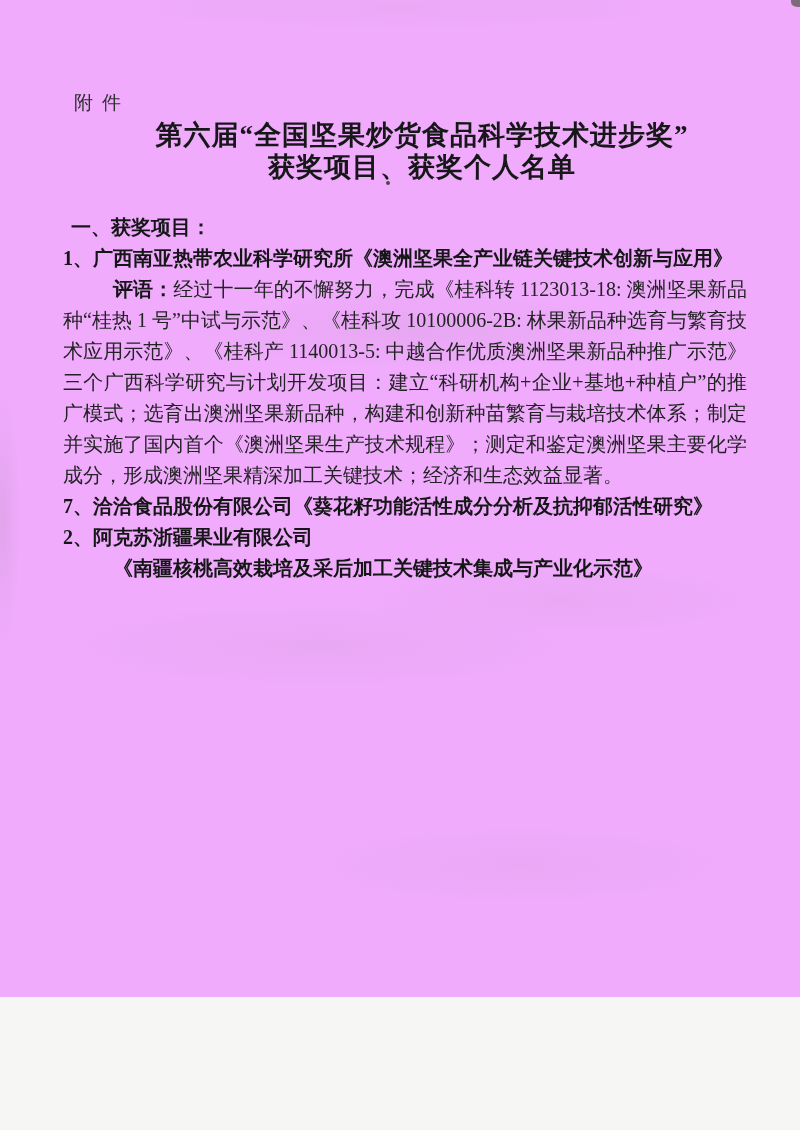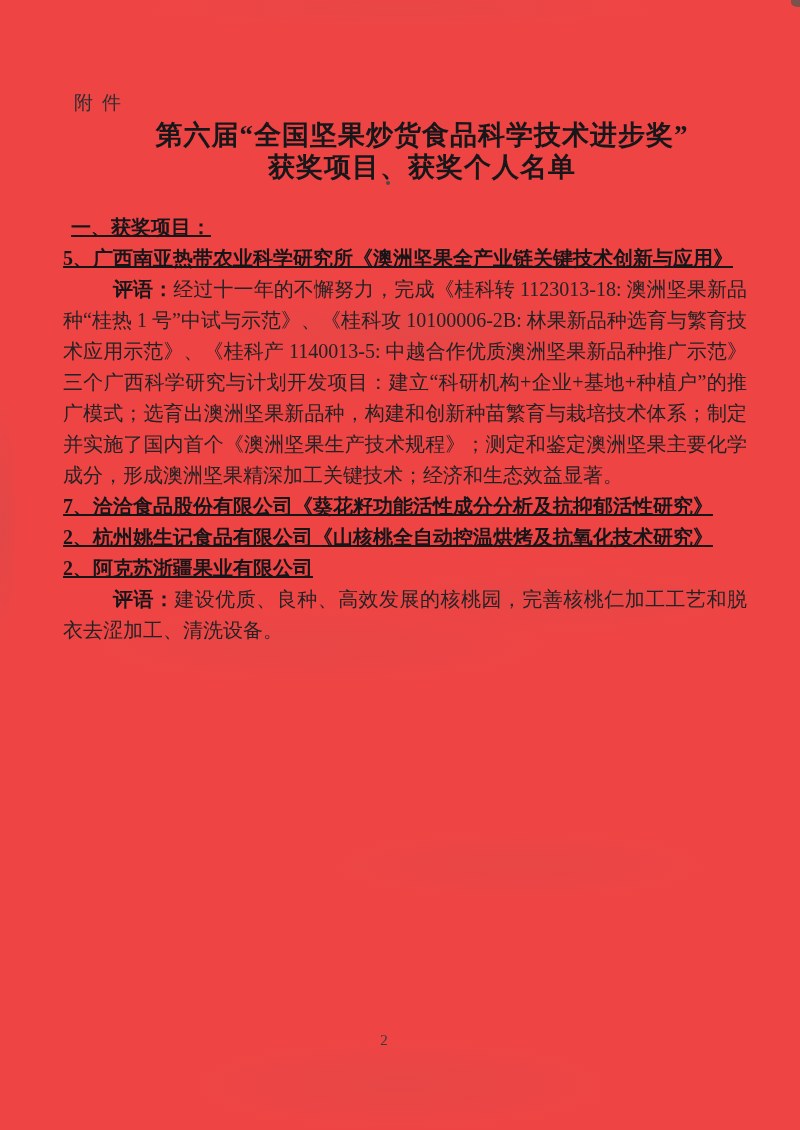--- a/index.html
+++ b/index.html
@@ -5,22 +5,22 @@
   * { margin: 0; padding: 0; box-sizing: border-box; }
   html, body { width: 800px; }
   body {
     height: 1130px;
     background: #f6f6f4;
     font-family: "Liberation Serif", "DejaVu Serif", serif;
   }
   .page {
     position: relative;
     width: 800px;
-    height: 1130px;
-    background: #ef4444;
+    height: 997px;
+    background: #f0abfc;
     overflow: hidden;
     color: #232325;
   }
   
   .scan-texture {
     position: absolute;
     inset: 0;
     pointer-events: none;
     background:
       radial-gradient(ellipse 320px 55px at 420px 330px, rgba(110,110,105,0.07), transparent 70%),
@@ -69,21 +69,21 @@
     position: absolute;
     top: 212px; left: 63px;
     width: 684px;
     font-size: 20px;
     line-height: 31px;
     text-align: justify;
     word-break: break-all;
   }
   .content p { margin: 0; }
   .b { font-weight: 700; color: #161619; }
-  .hleft { text-align: left; text-decoration: underline; }
+  .hleft { text-align: left; }
   .m8 { padding-left: 8px; }
   .para { text-indent: 50px; }
   .indent { text-indent: 50px; }
   .page-number {
     position: absolute;
     top: 1030px; left: -16px;
     width: 800px;
     text-align: center;
     font-size: 15px;
     line-height: 20px;
@@ -106,33 +106,32 @@
   </h1>
 
   <div class="ink-dot"></div>
 
   <div class="content">
 
     <p class="b hleft m8">一、获奖项目：</p>
 
 
 
-    <p class="b hleft">5、广西南亚热带农业科学研究所《澳洲坚果全产业链关键技术创新与应用》</p>
+    <p class="b hleft">1、广西南亚热带农业科学研究所《澳洲坚果全产业链关键技术创新与应用》</p>
 
     <p class="para"><span class="b">评语：</span><span>经过十一年的不懈努力，完成《桂科转 1123013-18: 澳洲坚果新品种“桂热 1 号”中试与示范》、《桂科攻 10100006-2B: 林果新品种选育与繁育技术应用示范》、《桂科产 1140013-5: 中越合作优质澳洲坚果新品种推广示范》三个广西科学研究与计划开发项目：建立“科研机构+企业+基地+种植户”的推广模式；选育出澳洲坚果新品种，构建和创新种苗繁育与栽培技术体系；制定并实施了国内首个《澳洲坚果生产技术规程》；测定和鉴定澳洲坚果主要化学成分，形成澳洲坚果精深加工关键技术；经济和生态效益显著。</span></p>
 
 
     <p class="b hleft">7、洽洽食品股份有限公司《葵花籽功能活性成分分析及抗抑郁活性研究》</p>
 
 
-    <p class="b hleft">2、杭州姚生记食品有限公司《山核桃全自动控温烘烤及抗氧化技术研究》</p>
 
 
     <p class="b hleft">2、阿克苏浙疆果业有限公司</p>
 
+    <p class="b hleft indent">《南疆核桃高效栽培及采后加工关键技术集成与产业化示范》</p>
 
-    <p class="para"><span class="b">评语：</span><span>建设优质、良种、高效发展的核桃园，完善核桃仁加工工艺和脱衣去涩加工、清洗设备。</span></p>
 
   </div>
 
   <div class="page-number">2</div>
 
 </div>
 
 </body></html>

